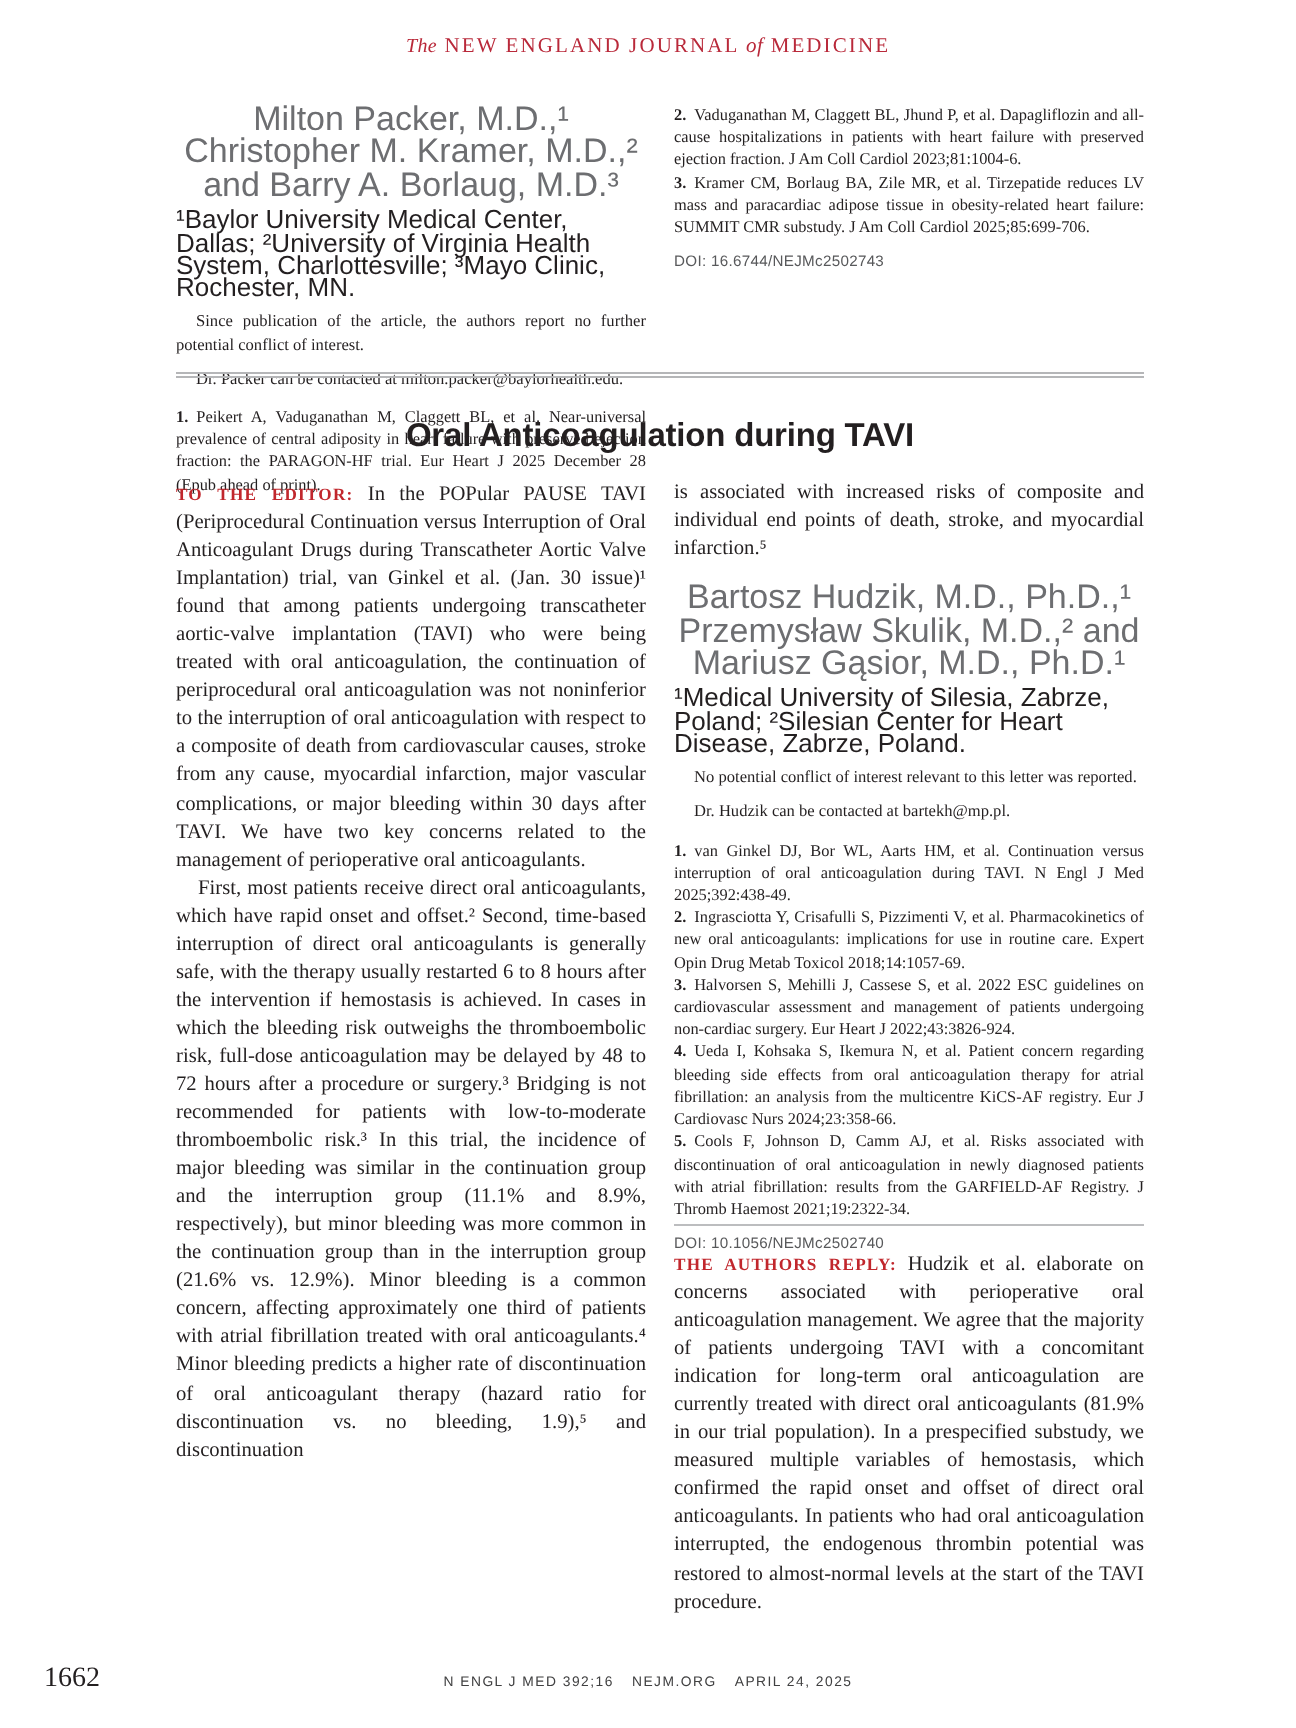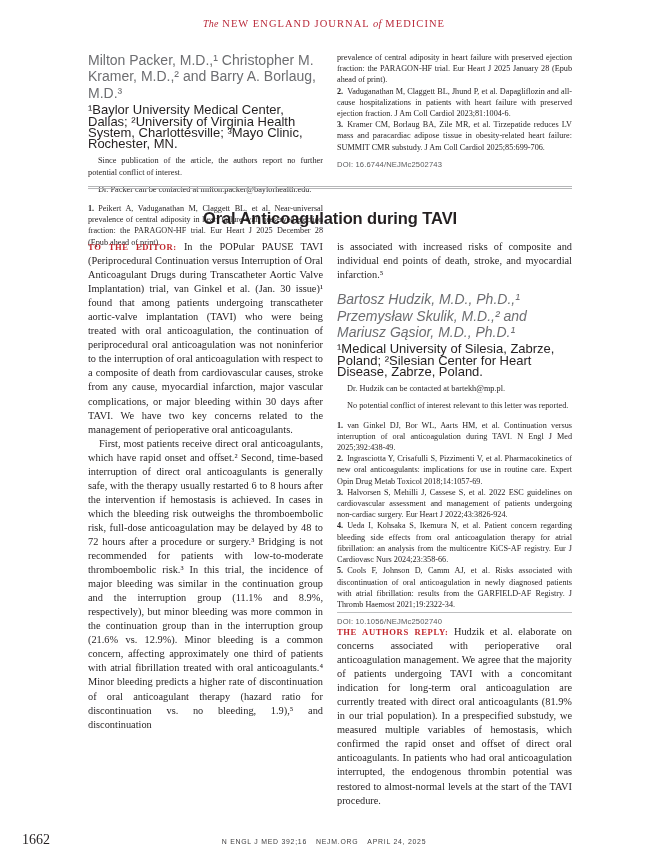--- a/index.html
+++ b/index.html
@@ -54,25 +54,26 @@
   }
   .col-right {
     position: absolute;
     left: 337px;
     width: 235px;
   }
 
   
   .authors {
     font-family: "Liberation Sans", sans-serif;
-    font-size: 14px;
+    font-size: 17px;
     line-height: 16.4px;
     color: #6d6e71;
     font-weight: 400;
     margin: 0 0 3px 0;
+    text-align: center;
   }
 
   .affil {
     font-family: "Liberation Sans", sans-serif;
     font-size: 13px;
     line-height: 11.3px;
     color: #231f20;
     margin: 0 0 6px 0;
   }
 
@@ -203,23 +204,20 @@
     <div class="refs" style="margin-top:8px;">
       <p class="ref-item">
         <span class="num">1.</span><span>Peikert A, Vaduganathan M, Claggett BL, et al. Near-universal prevalence of central adiposity in heart failure with preserved ejection fraction: the PARAGON-HF trial. Eur Heart J 2025 December 28 (Epub ahead of print).</span>
       </p>
     </div>
   </div>
 
   <div class="col-right" style="top:52px;">
     <div class="refs">
       <p class="ref-item">
-        <span>prevalence of central adiposity in heart failure with preserved ejection fraction: the PARAGON-HF trial. Eur Heart J 2025 January 28 (Epub ahead of print).</span>
-      </p>
-      <p class="ref-item">
         <span class="num">2.</span><span>Vaduganathan M, Claggett BL, Jhund P, et al. Dapagliflozin and all-cause hospitalizations in patients with heart failure with preserved ejection fraction. J Am Coll Cardiol 2023;81:1004-6.</span>
       </p>
       <p class="ref-item">
         <span class="num">3.</span><span>Kramer CM, Borlaug BA, Zile MR, et al. Tirzepatide reduces LV mass and paracardiac adipose tissue in obesity-related heart failure: SUMMIT CMR substudy. J Am Coll Cardiol 2025;85:699-706.</span>
       </p>
     </div>
     <div class="doi">DOI: 16.6744/NEJMc2502743</div>
   </div>
 
   <div class="rule-double" style="top:186px;"></div>
@@ -229,24 +227,24 @@
   <div class="col-left body-text" style="top:240px;">
     <p><span class="lead-label">TO THE EDITOR:</span> <span>In the POPular PAUSE TAVI (Periprocedural Continuation versus Interruption of Oral Anticoagulant Drugs during Transcatheter Aortic Valve Implantation) trial, van Ginkel et al. (Jan. 30 issue)¹ found that among patients undergoing transcatheter aortic-valve implantation (TAVI) who were being treated with oral anticoagulation, the continuation of periprocedural oral anticoagulation was not noninferior to the interruption of oral anticoagulation with respect to a composite of death from cardiovascular causes, stroke from any cause, myocardial infarction, major vascular complications, or major bleeding within 30 days after TAVI. We have two key concerns related to the management of perioperative oral anticoagulants.</span></p>
     <p class="indent">First, most patients receive direct oral anticoagulants, which have rapid onset and offset.² Second, time-based interruption of direct oral anticoagulants is generally safe, with the therapy usually restarted 6 to 8 hours after the intervention if hemostasis is achieved. In cases in which the bleeding risk outweighs the thromboembolic risk, full-dose anticoagulation may be delayed by 48 to 72 hours after a procedure or surgery.³ Bridging is not recommended for patients with low-to-moderate thromboembolic risk.³ In this trial, the incidence of major bleeding was similar in the continuation group and the interruption group (11.1% and 8.9%, respectively), but minor bleeding was more common in the continuation group than in the interruption group (21.6% vs. 12.9%). Minor bleeding is a common concern, affecting approximately one third of patients with atrial fibrillation treated with oral anticoagulants.⁴ Minor bleeding predicts a higher rate of discontinuation of oral anticoagulant therapy (hazard ratio for discontinuation vs. no bleeding, 1.9),⁵ and discontinuation</p>
   </div>
 
   <div class="col-right" style="top:240px;">
     <div class="body-text">
       <p>is associated with increased risks of composite and individual end points of death, stroke, and myocardial infarction.⁵</p>
     </div>
 
-    <div class="authors" style="margin-top:9px;font-style:italic;">Bartosz Hudzik, M.D., Ph.D.,¹ Przemysław Skulik, M.D.,² and Mariusz Gąsior, M.D., Ph.D.¹</div>
+    <div class="authors" style="margin-top:9px;">Bartosz Hudzik, M.D., Ph.D.,¹ Przemysław Skulik, M.D.,² and Mariusz Gąsior, M.D., Ph.D.¹</div>
     <div class="affil">¹Medical University of Silesia, Zabrze, Poland; ²Silesian Center for Heart Disease, Zabrze, Poland.</div>
+    <div class="note">No potential conflict of interest relevant to this letter was reported.</div>
     <div class="note">Dr. Hudzik can be contacted at bartekh@mp.pl.</div>
-    <div class="note">No potential conflict of interest relevant to this letter was reported.</div>
 
     <div class="refs" style="margin-top:8px;">
       <p class="ref-item">
         <span class="num">1.</span><span>van Ginkel DJ, Bor WL, Aarts HM, et al. Continuation versus interruption of oral anticoagulation during TAVI. N Engl J Med 2025;392:438-49.</span>
       </p>
       <p class="ref-item">
         <span class="num">2.</span><span>Ingrasciotta Y, Crisafulli S, Pizzimenti V, et al. Pharmacokinetics of new oral anticoagulants: implications for use in routine care. Expert Opin Drug Metab Toxicol 2018;14:1057-69.</span>
       </p>
       <p class="ref-item">
         <span class="num">3.</span><span>Halvorsen S, Mehilli J, Cassese S, et al. 2022 ESC guidelines on cardiovascular assessment and management of patients undergoing non-cardiac surgery. Eur Heart J 2022;43:3826-924.</span>

